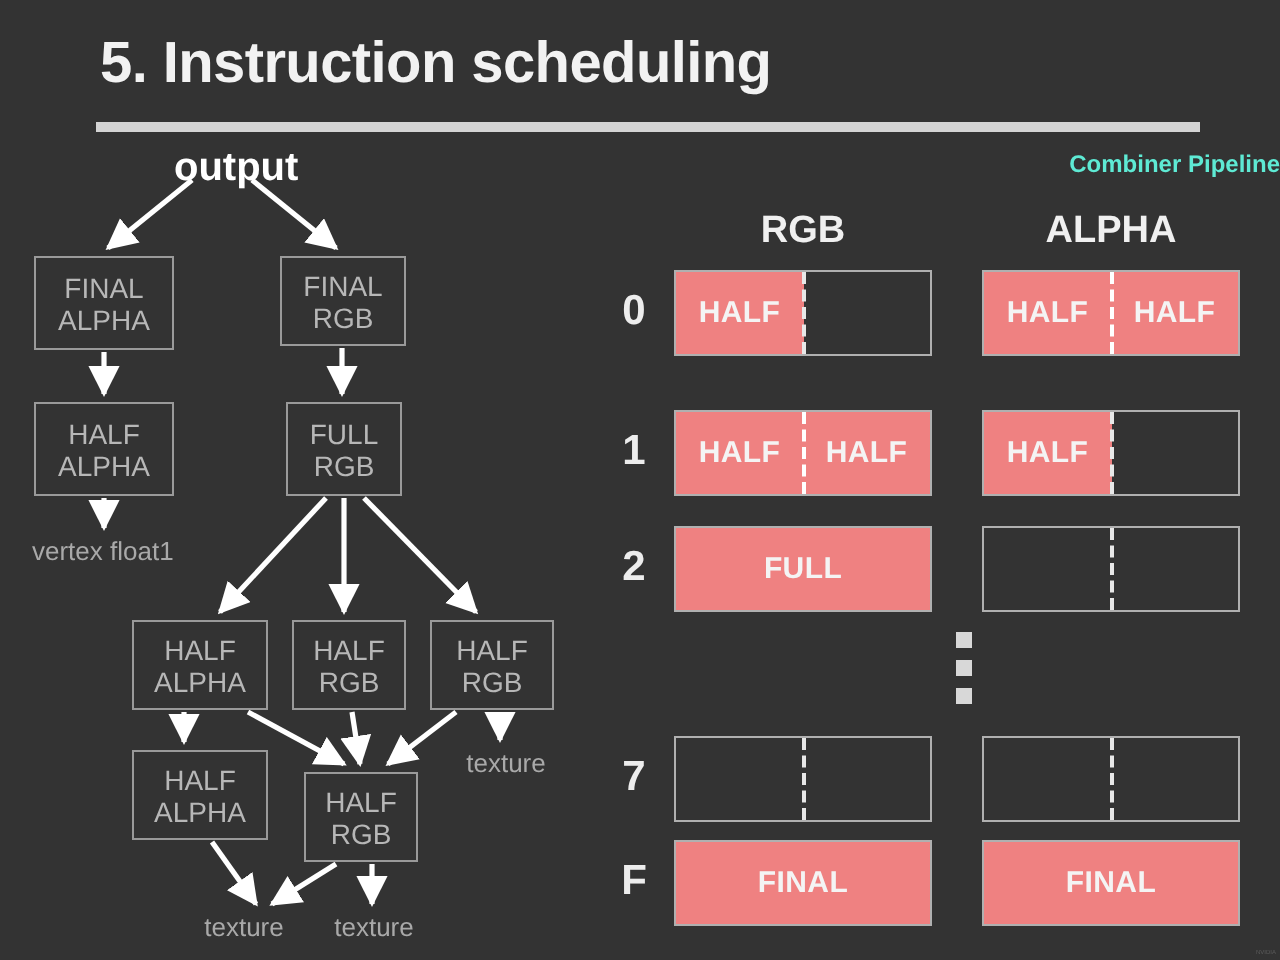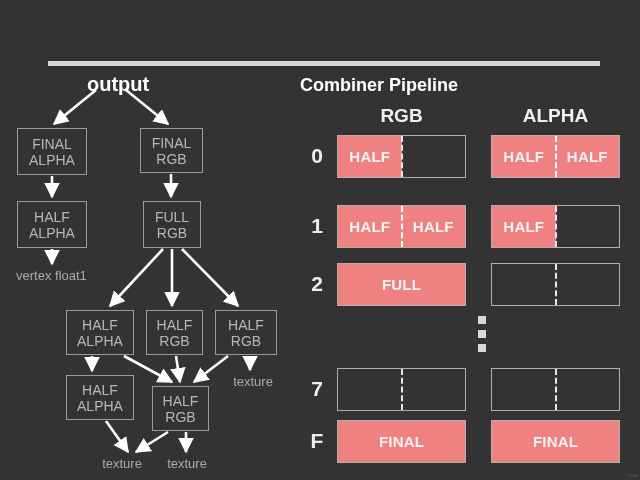--- a/index.html
+++ b/index.html
@@ -73,24 +73,24 @@
   
   #pipeline {
     position: absolute;
     left: 300px; top: 68px;
     width: 340px; height: 412px;
   }
   #pipe-title {
     position: absolute;
     left: 0; top: 7px;
     width: 340px;
-    text-align: left;
-    font-size: 18px;
-    font-weight: bold;
-    color: #ffffff;
+    text-align: right;
+    font-size: 12px;
+    font-weight: bold;
+    color: #5eead4;
     white-space: nowrap;
   }
   .col-head {
     position: absolute;
     top: 37px;
     font-size: 19px;
     font-weight: bold;
     color: #f0f0f0;
     text-align: center;
     white-space: nowrap;
@@ -159,20 +159,21 @@
     text-align: right;
     white-space: pre;
     font-family: "Liberation Sans", sans-serif;
   }
 </style>
 </head>
 <body>
 
 <div id="slide">
 
+  <div id="title">5. Instruction scheduling</div>
   <div id="title-rule"></div>
 
   <div id="graph">
 
     <svg viewBox="0 0 300 412">
       <defs>
         <marker id="ah" markerWidth="7" markerHeight="7" refX="5.4" refY="3" orient="auto">
           <path d="M0,0 L6,3 L0,6 z" fill="#ffffff"></path>
         </marker>
       </defs>

